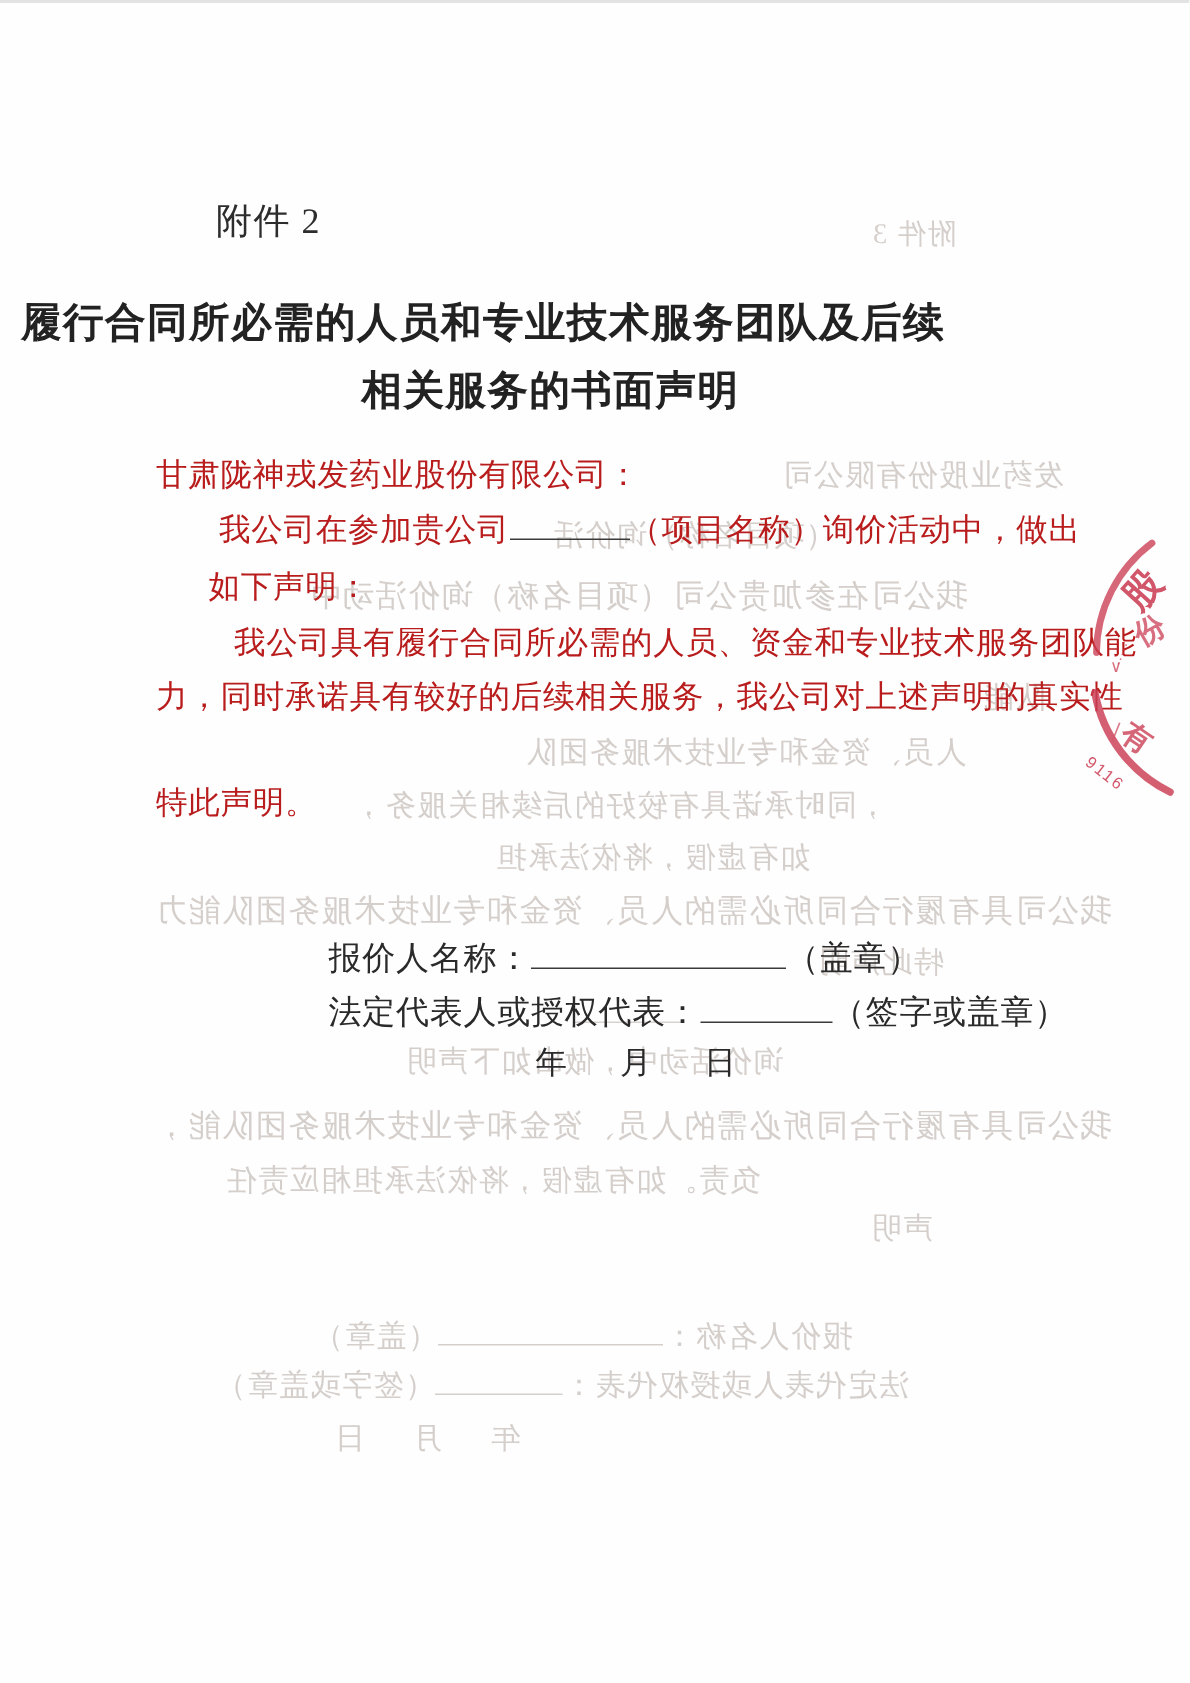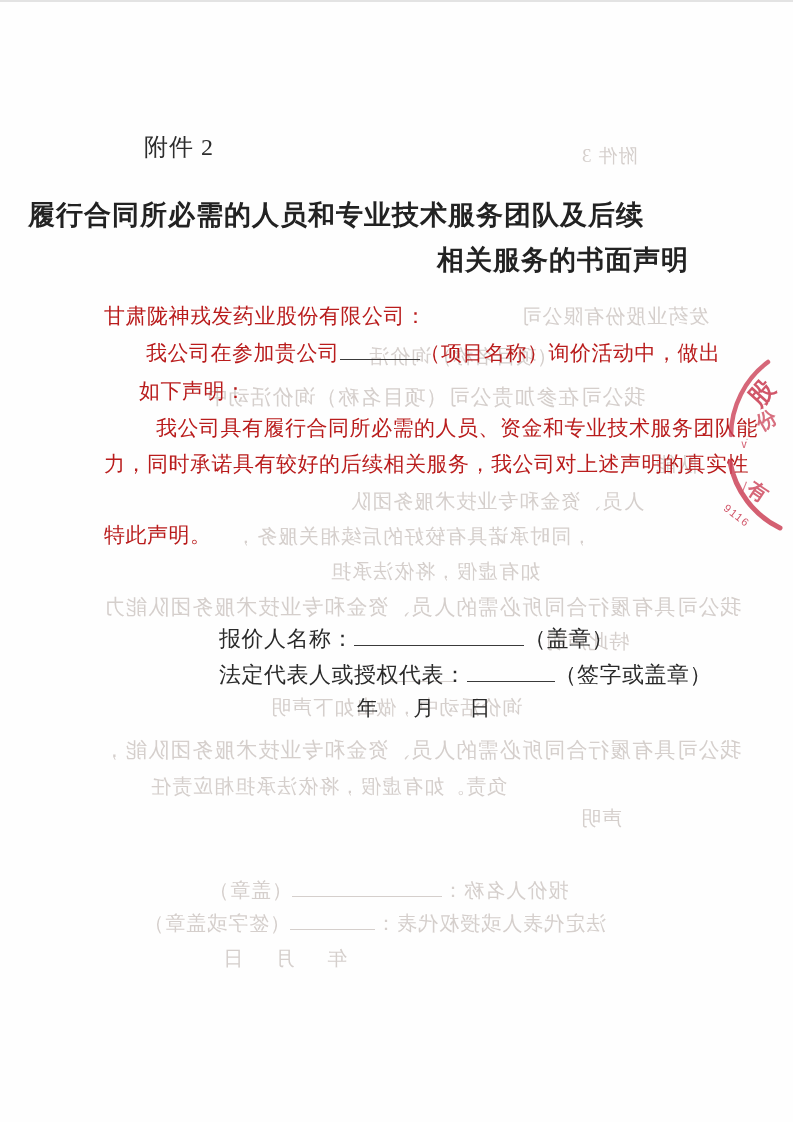--- a/index.html
+++ b/index.html
@@ -16,21 +16,21 @@
     color:#2d2d2d;
   }
   .page::before{ 
     content:"";
     position:absolute;left:0;top:0;width:100%;height:2px;
     background:#e3e3e3;
   }
   .abs{position:absolute;white-space:nowrap;}
   .attach{font-size:24px;letter-spacing:1px;margin-left:40px;}
   .title{
-    width:644px;text-align:right;
+    width:644px;text-align:center;
     font-family:Liberation Mono, monospace;
     font-weight:bold;font-size:27px;letter-spacing:1px;color:#222;
   }
   .body-line{font-size:21px;letter-spacing:0.5px;color:#b91c1c;}
   .blank{
     display:inline-block;
     border-bottom:1.5px solid #3a3a3a;
     height:20px;vertical-align:baseline;
   }
   .sig-line{font-size:22px;letter-spacing:0.5px;color:#2a2a2a;}

